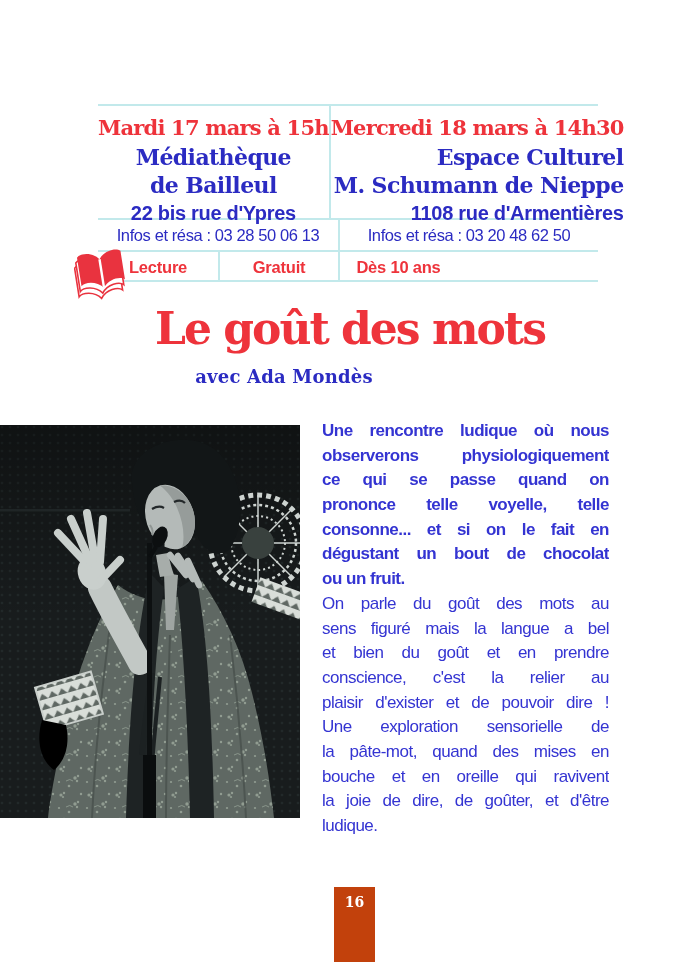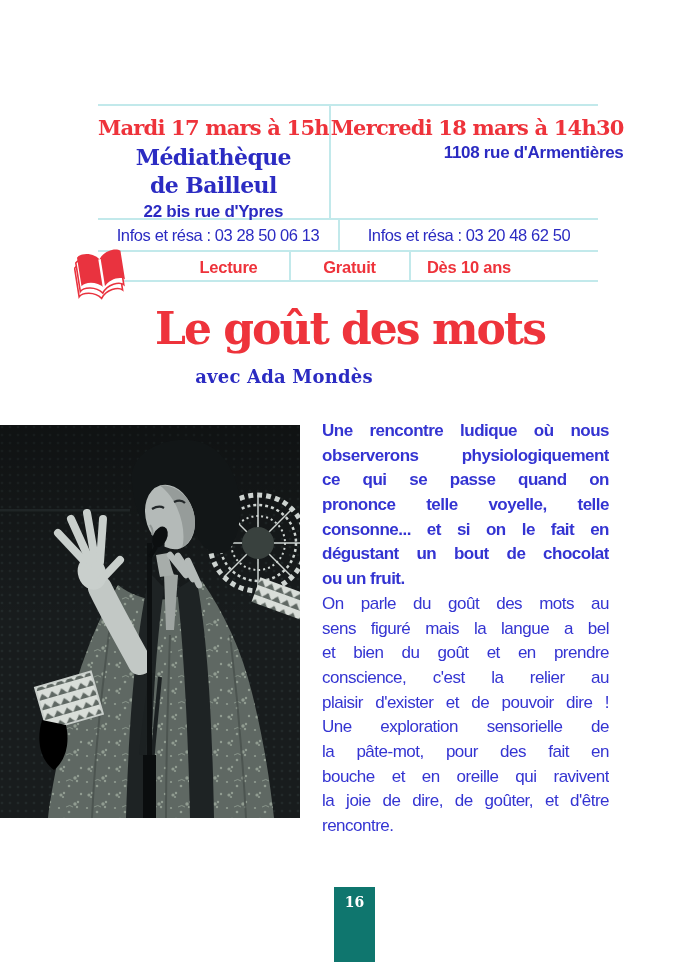--- a/index.html
+++ b/index.html
@@ -7,30 +7,30 @@
   .sheet{
     position:relative; width:700px; height:962px; margin:0 auto;
     background:#ffffff; overflow:hidden;
     font-family:"Liberation Sans", sans-serif;
   }
   
   .info-table{position:absolute;left:98px;top:104px;width:500px;}
   .tline{border-top:2px solid #c2e9eb;}
   .row-venues{display:flex;height:114px;box-sizing:border-box;}
   .row-infos{display:flex;height:32px;box-sizing:border-box;}
-  .row-cats{display:flex;height:32px;box-sizing:border-box;border-bottom:2px solid #c2e9eb;justify-content:center;}
+  .row-cats{display:flex;height:32px;box-sizing:border-box;border-bottom:2px solid #c2e9eb;}
   .vcell{box-sizing:border-box;text-align:center;padding-top:9px;}
   .vcell.left{width:240px;}
   .vcell.right{flex:1;border-left:2px solid #c2e9eb;text-align:right;}
   .date{font-family:"DejaVu Serif","Liberation Serif",serif;font-weight:bold;
         color:#ee333b;font-size:21px;letter-spacing:-0.8px;white-space:nowrap;margin-bottom:3px;}
   .venue-name{font-family:"DejaVu Serif","Liberation Serif",serif;font-weight:bold;
         color:#2b2bc2;font-size:22px;letter-spacing:-0.6px;line-height:28px;}
   .venue-name .line{white-space:nowrap;}
-  .addr{color:#2b2bc2;font-size:17px;font-weight:600;letter-spacing:-0.3px;white-space:nowrap;margin-top:3px;}
+  .addr{color:#2b2bc2;font-size:20px;font-weight:600;letter-spacing:-0.3px;white-space:nowrap;margin-top:3px;}
   .icell{box-sizing:border-box;text-align:center;line-height:30px;
          color:#2b2bc2;font-size:16.5px;font-weight:400;letter-spacing:-0.4px;white-space:nowrap;}
   .icell.left{width:240px;}
   .icell.right{flex:1;border-left:2px solid #c2e9eb;}
   .ccell{box-sizing:border-box;text-align:center;line-height:30px;
          color:#ee333b;font-size:16.5px;font-weight:600;letter-spacing:-0.2px;white-space:nowrap;}
   .ccell.c1{width:120px;}
   .ccell.c2{width:120px;border-left:2px solid #c2e9eb;}
   .ccell.c3{width:119px;border-left:2px solid #c2e9eb;}
   .ccell.c4{flex:1;border-left:2px solid #c2e9eb;}
@@ -44,41 +44,45 @@
          color:#2b2bc2;font-size:18px;letter-spacing:0.2px;white-space:nowrap;}
   
   .photo{position:absolute;left:0;top:425px;width:300px;height:393px;overflow:hidden;}
   
   .bodycol{position:absolute;left:322px;top:419px;width:287px;color:#3434d2;
            font-size:17px;letter-spacing:-0.5px;line-height:24.7px;}
   .bodycol .para.bold{font-weight:bold;}
   .bodycol .line{text-align:justify;text-align-last:justify;height:24.7px;overflow:hidden;}
   .bodycol .line.last{text-align-last:left;}
   
-  .page-tab{position:absolute;left:334px;top:887px;width:41px;height:75px;background:#0f766e;
+  .page-tab{position:absolute;left:334px;top:887px;width:41px;height:75px;background:#c2410c;
             color:#ffffff;text-align:center;font-family:"DejaVu Serif","Liberation Serif",serif;
             font-weight:bold;font-size:14px;padding-top:7px;box-sizing:border-box;}
 </style>
 </head>
 <body>
 
 <div class="sheet">
 
   <div class="info-table">
     <div class="row-venues tline">
       <div class="vcell left">
         <div class="date">Mardi 17 mars à 15h</div>
         <div class="venue-name">
             <div class="line">Médiathèque</div>
             <div class="line last">de Bailleul</div>
           </div>
         <div class="addr">22 bis rue d'Ypres</div>
       </div>
       <div class="vcell right">
         <div class="date">Mercredi 18 mars à 14h30</div>
+        <div class="venue-name">
+            <div class="line">Espace Culturel</div>
+            <div class="line last">M. Schumann de Nieppe</div>
+          </div>
         <div class="addr">1108 rue d'Armentières</div>
       </div>
     </div>
     <div class="row-infos tline">
       <div class="icell left">Infos et résa : 03 28 50 06 13</div>
       <div class="icell right">Infos et résa : 03 20 48 62 50</div>
     </div>
     <div class="row-cats tline">
       <div class="ccell c1">Lecture</div>
       <div class="ccell c2">Gratuit</div>
@@ -223,24 +227,24 @@
         <div class="line">dégustant un bout de chocolat</div>
         <div class="line last">ou un fruit.</div>
       </div>
     <div class="para">
         <div class="line">On parle du goût des mots au</div>
         <div class="line">sens figuré mais la langue a bel</div>
         <div class="line">et bien du goût et en prendre</div>
         <div class="line">conscience, c'est la relier au</div>
         <div class="line">plaisir d'exister et de pouvoir dire !</div>
         <div class="line">Une exploration sensorielle de</div>
-        <div class="line">la pâte-mot, pour des fait en</div>
+        <div class="line">la pâte-mot, quand des mises en</div>
         <div class="line">bouche et en oreille qui ravivent</div>
         <div class="line">la joie de dire, de goûter, et d'être</div>
-        <div class="line last">rencontre.</div>
+        <div class="line last">ludique.</div>
       </div>
   </div>
 
   <div class="page-tab">
     <span>16</span>
   </div>
 
 </div>
 
 </body></html>

